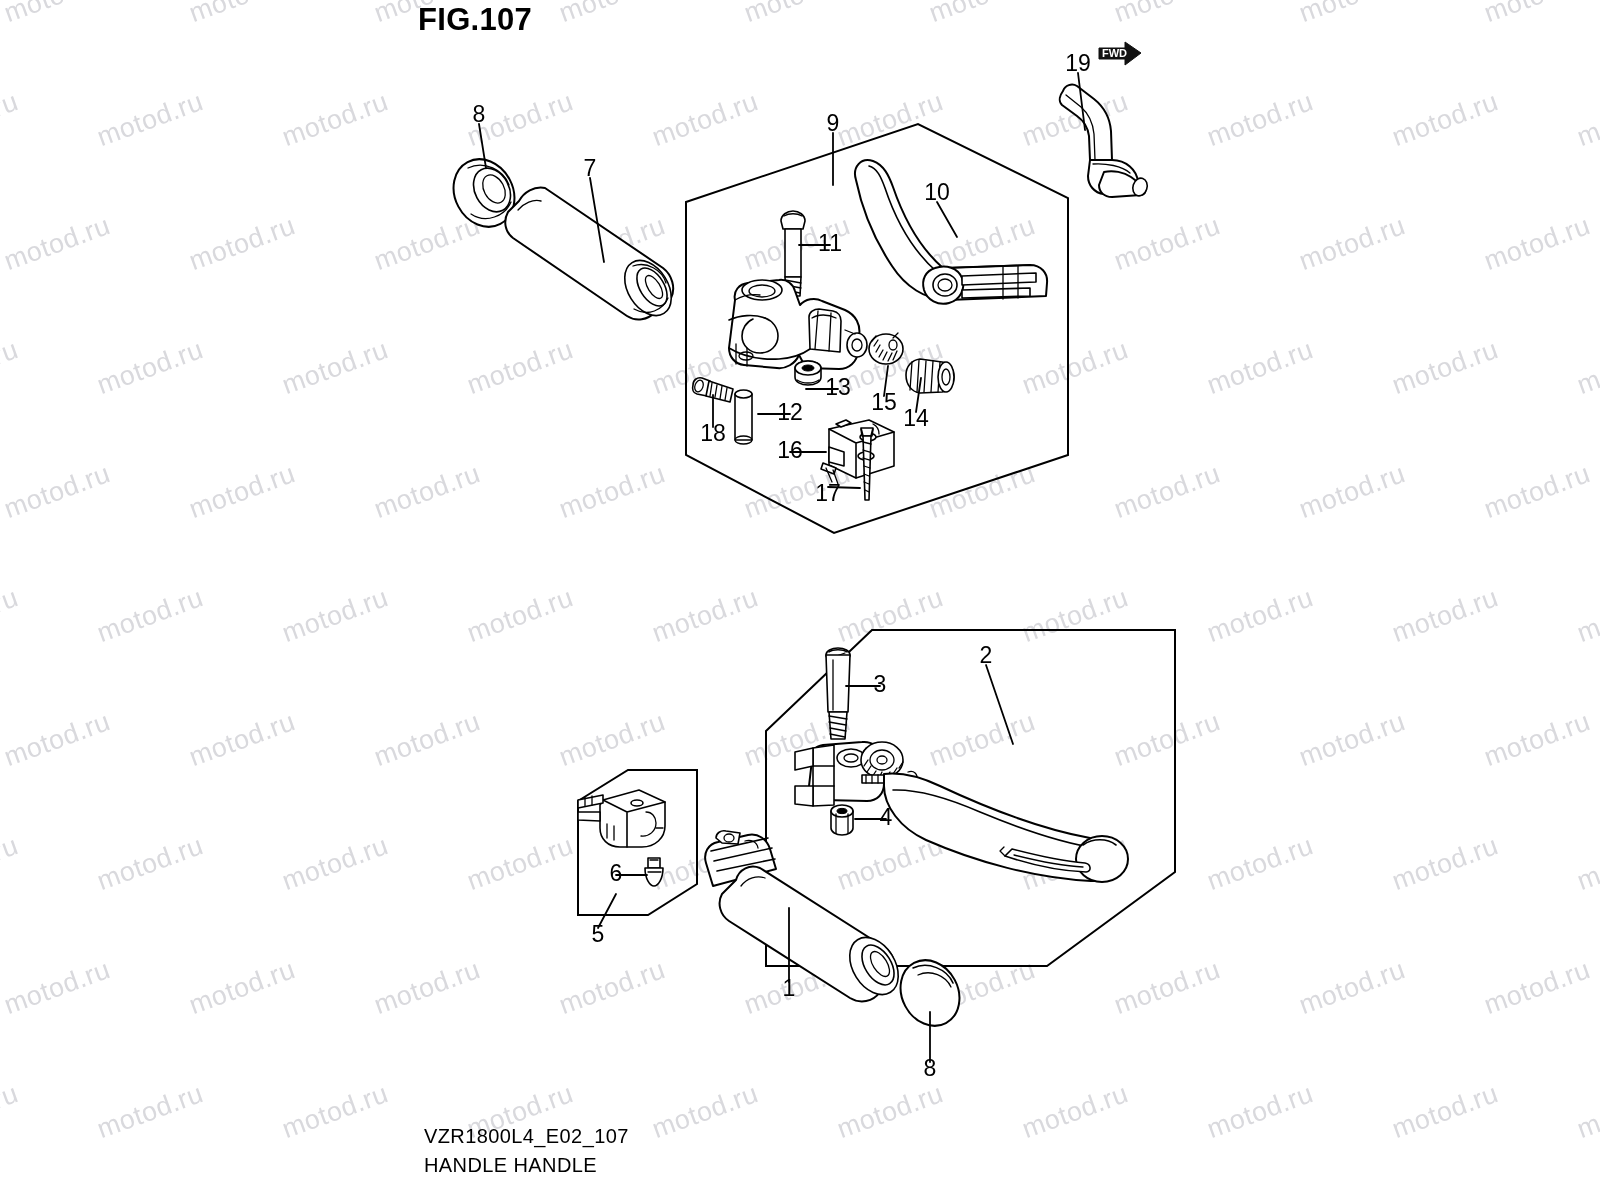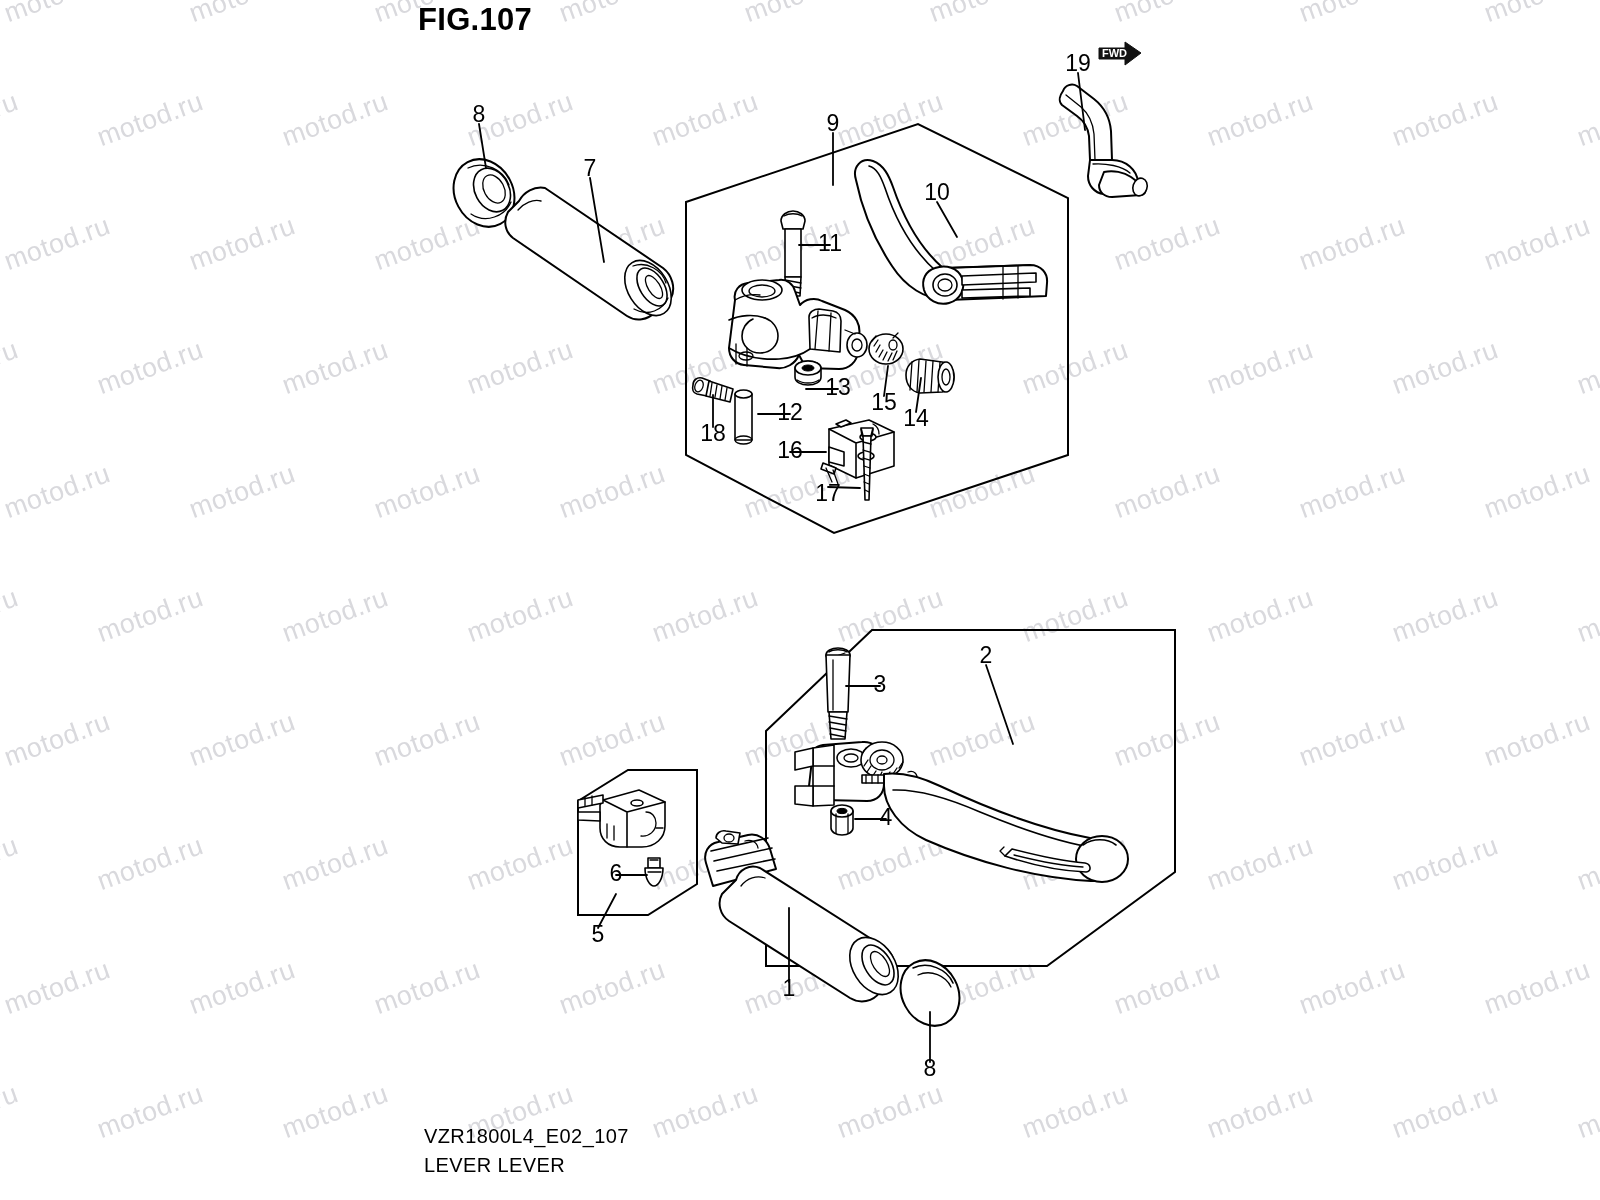--- a/index.html
+++ b/index.html
@@ -501,16 +501,16 @@
         <text x="790" y="452" class="num" text-anchor="middle" dominant-baseline="middle">16</text>
         <text x="828" y="495" class="num" text-anchor="middle" dominant-baseline="middle">17</text>
         <text x="713" y="435" class="num" text-anchor="middle" dominant-baseline="middle">18</text>
         <text x="1078" y="65" class="num" text-anchor="middle" dominant-baseline="middle">19</text>
       </g>
 
   </svg>
 
   <div class="caption">
     <span>VZR1800L4_E02_107</span>
-    <span class="line2">LEVER LEVER</span>
+    <span class="line2">HANDLE HANDLE</span>
   </div>
 
 </div>
 
 </body></html>

